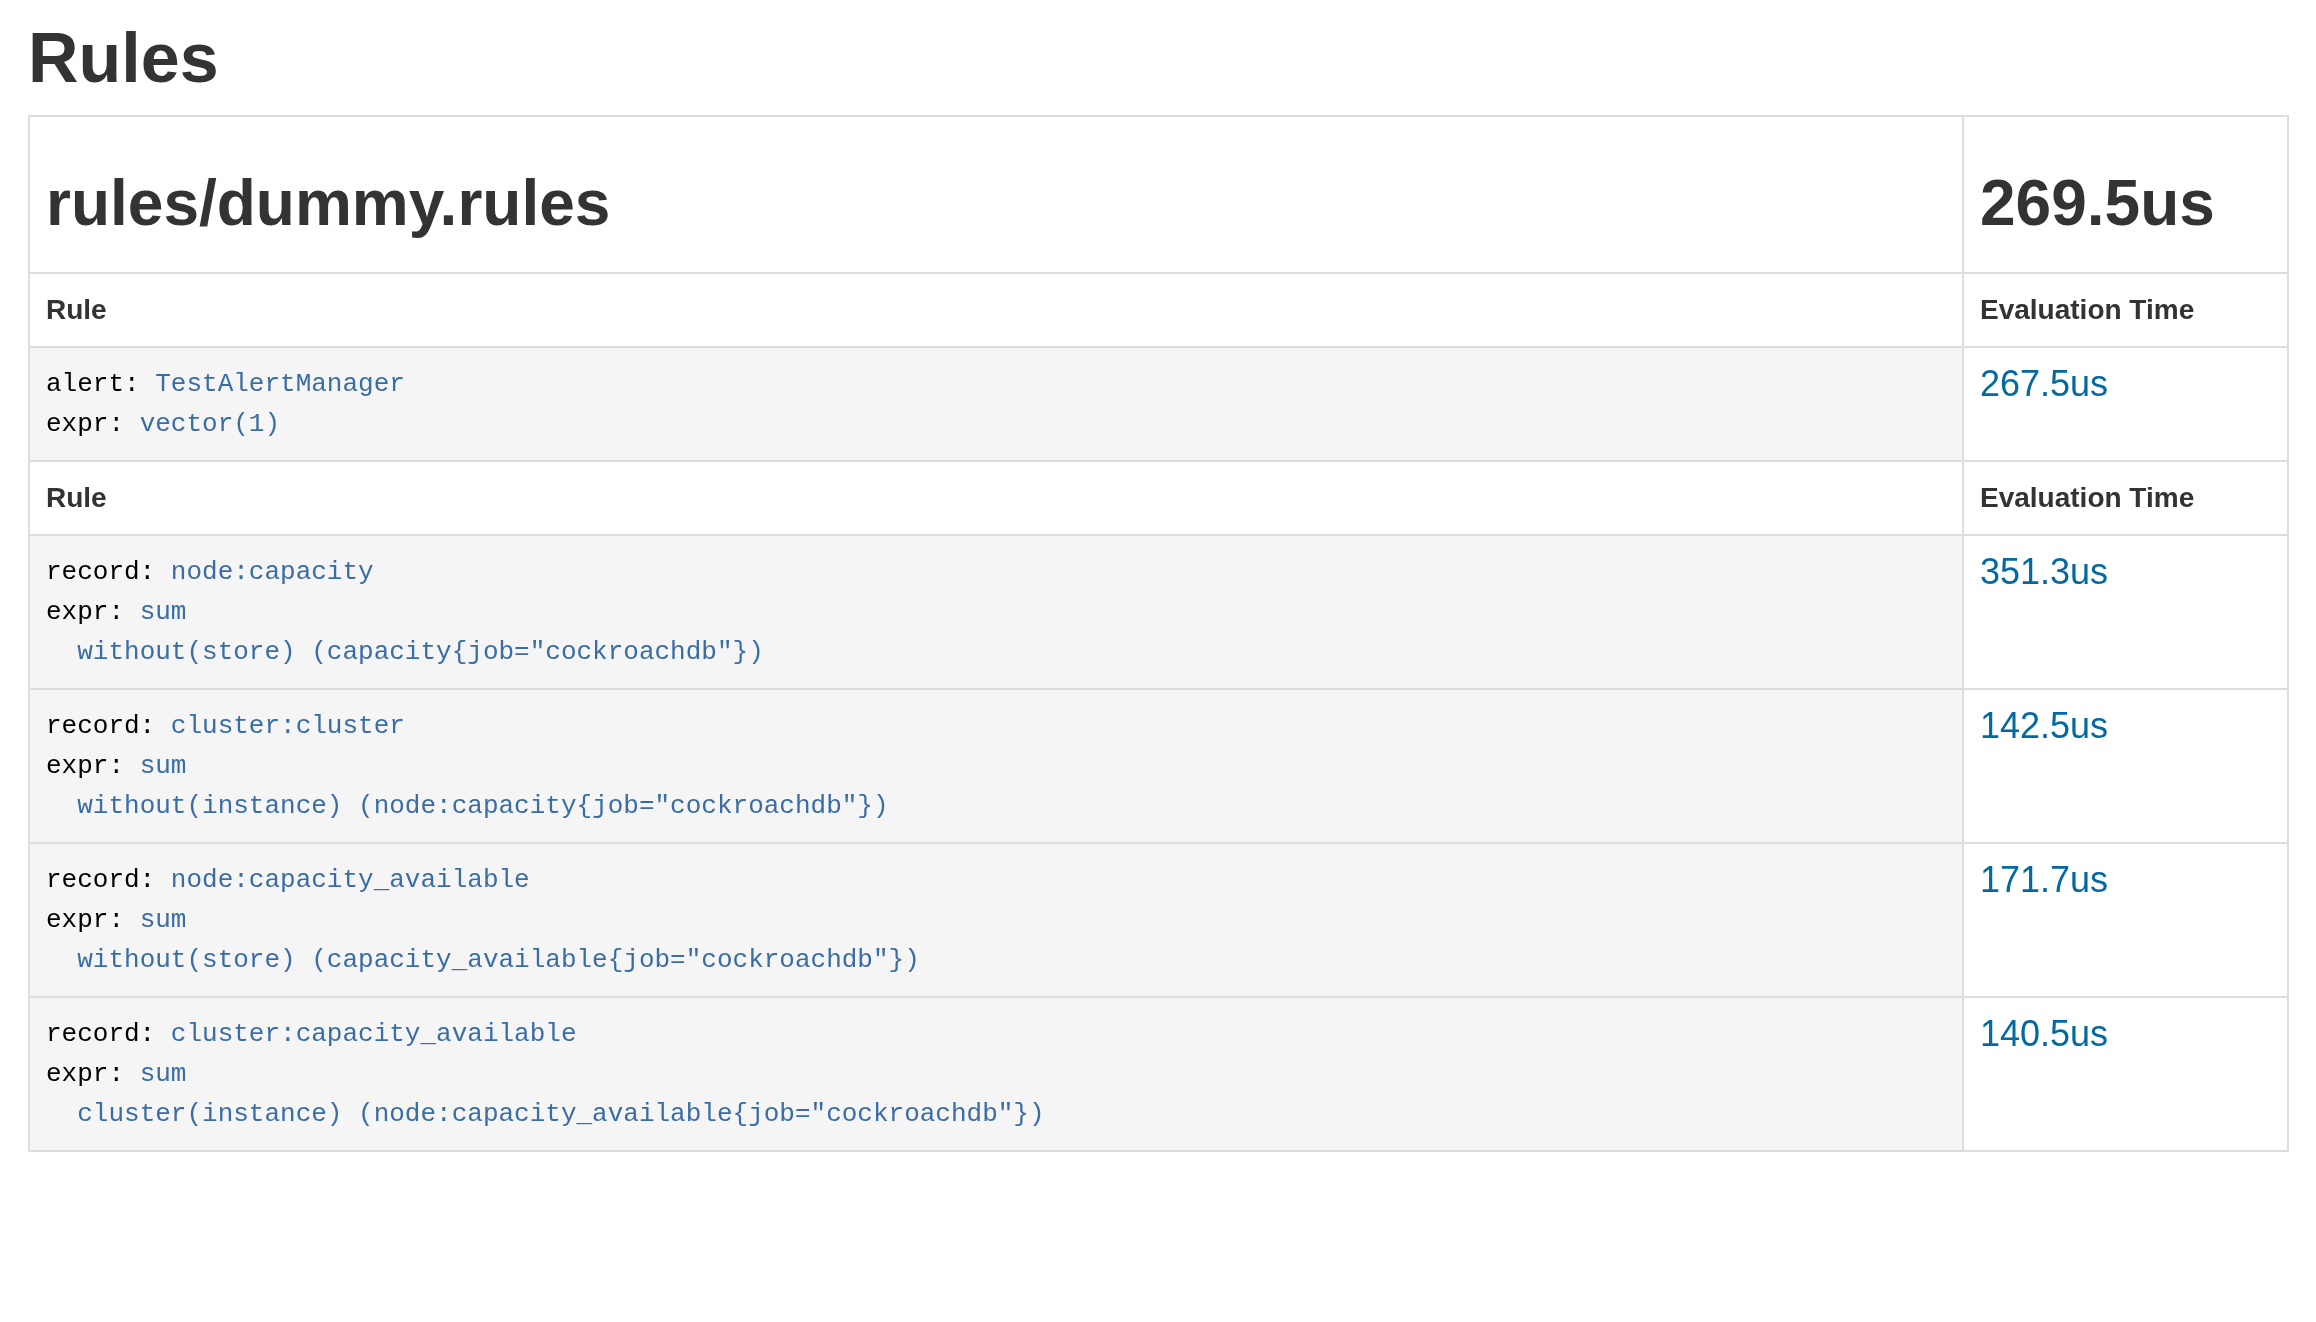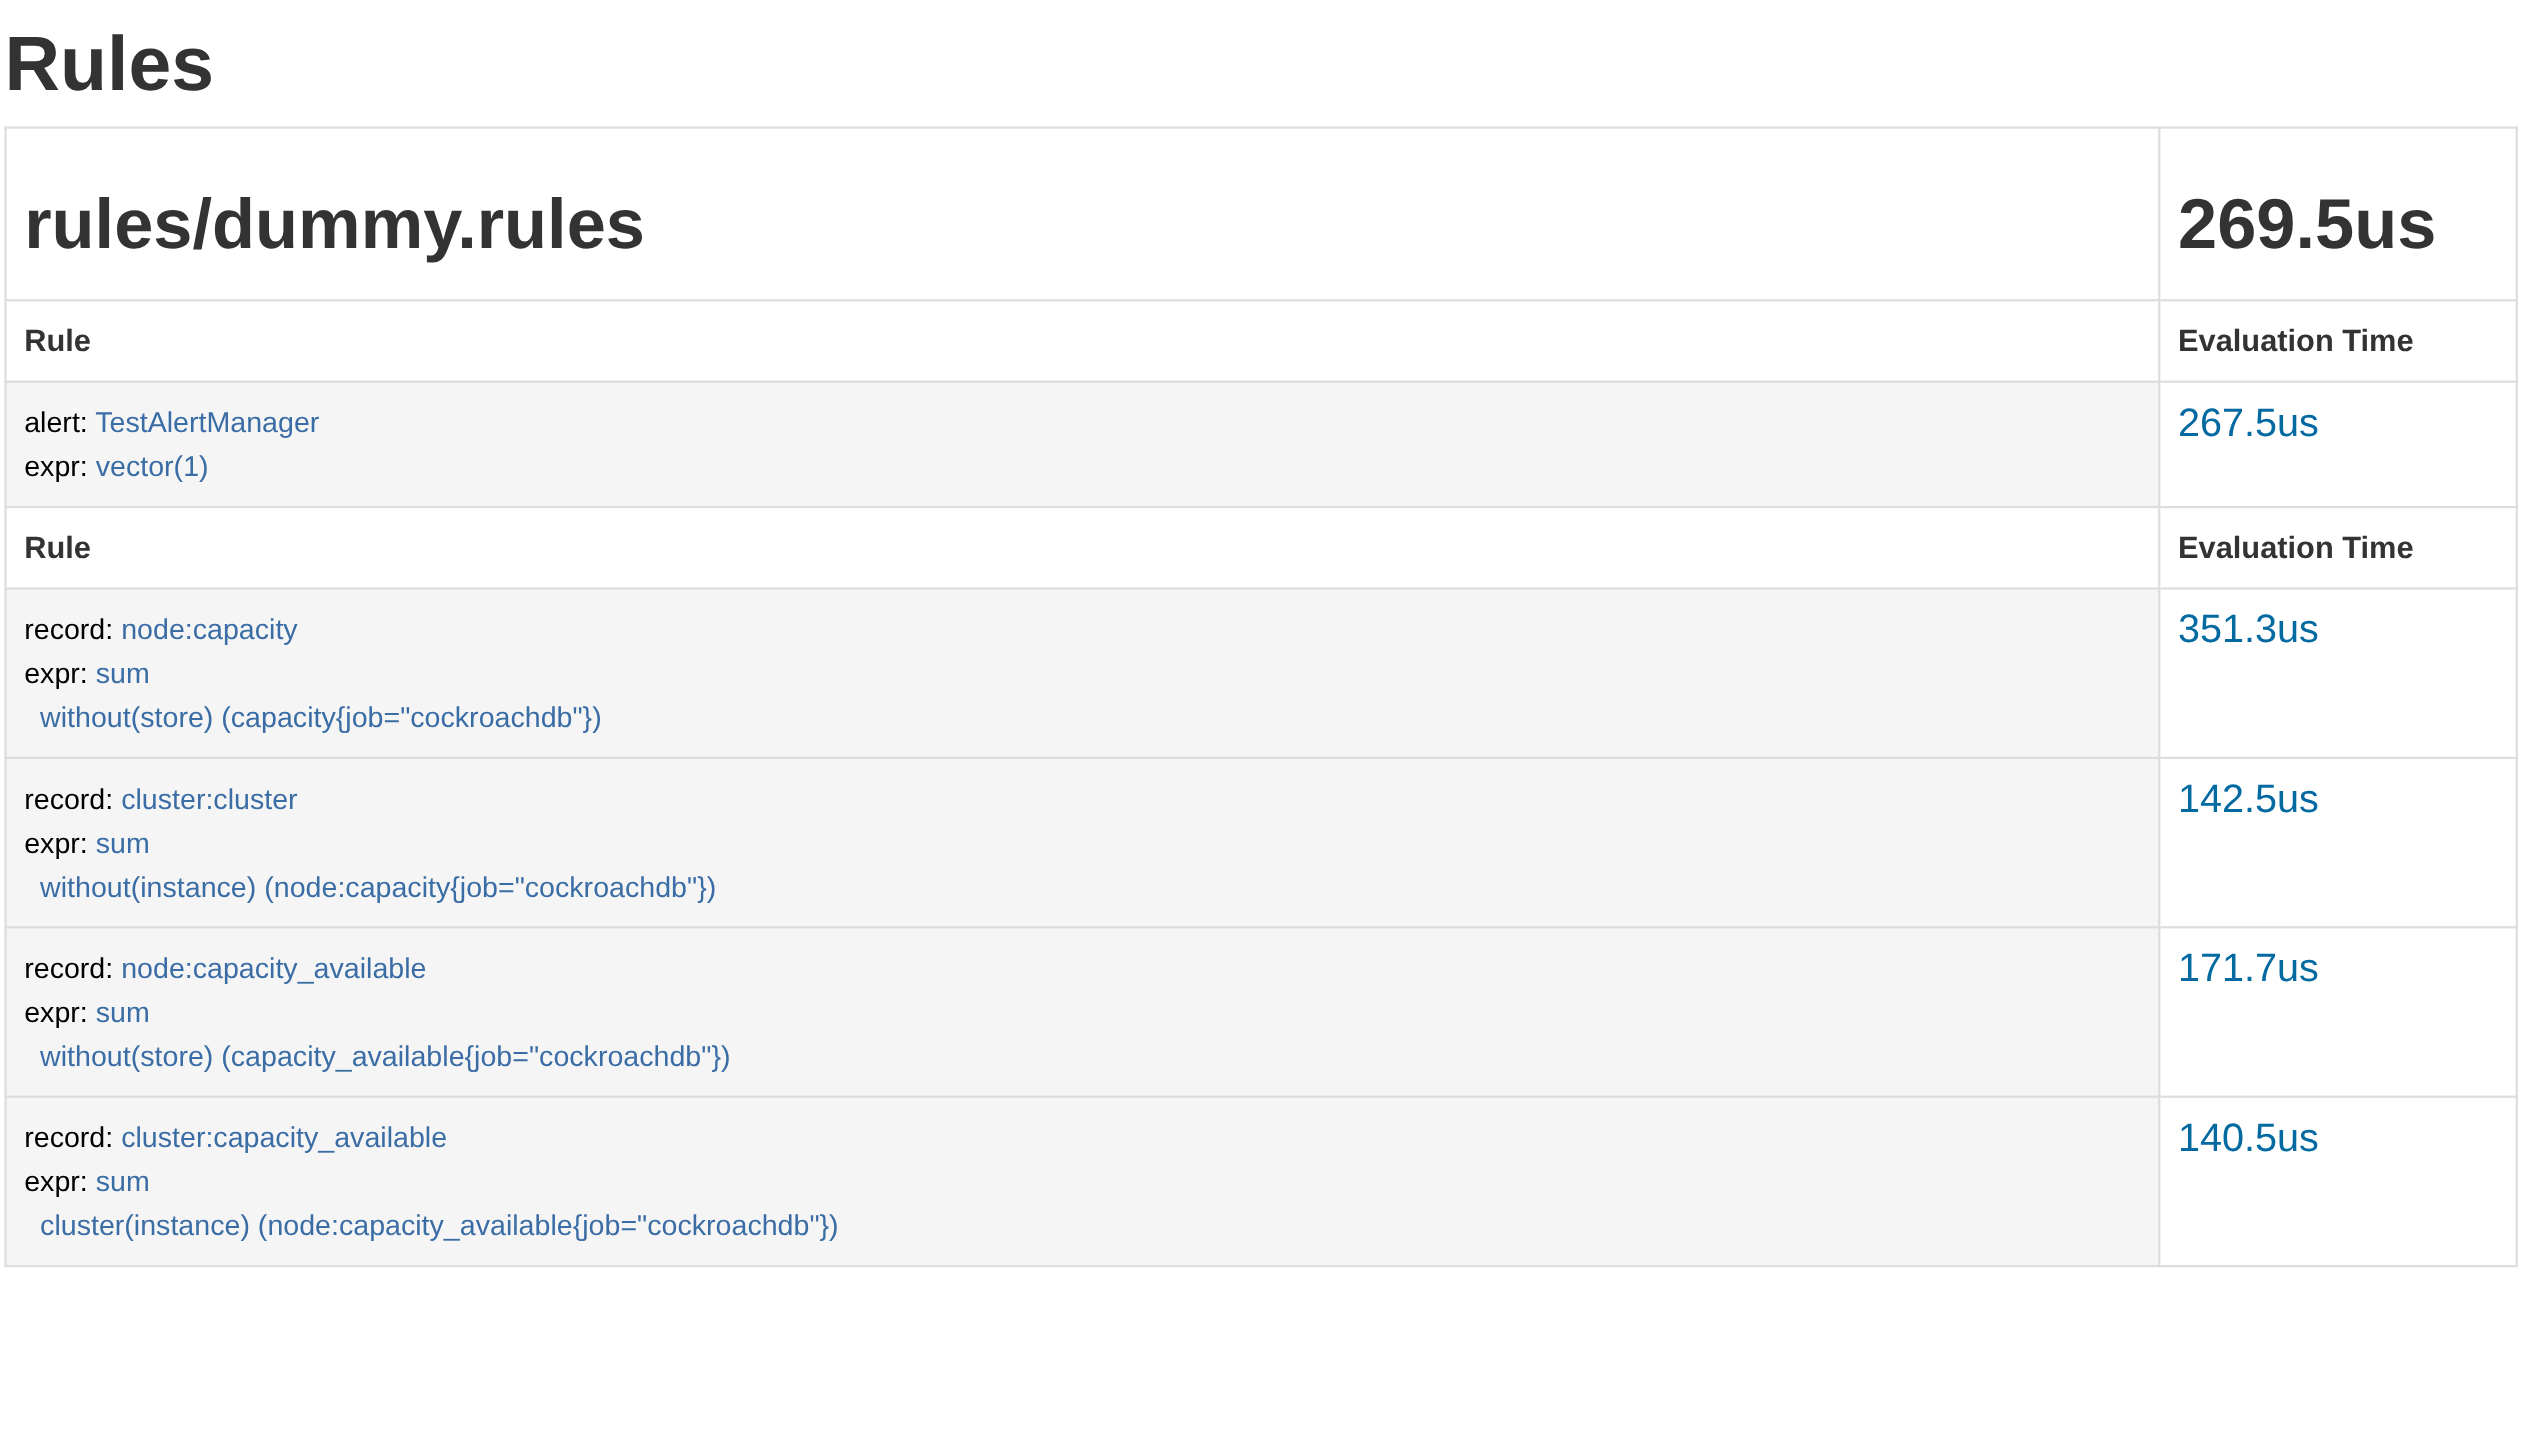--- a/index.html
+++ b/index.html
@@ -8,21 +8,21 @@
     background: #ffffff;
   }
   body {
     width: 2316px;
     height: 1322px;
     overflow: hidden;
     font-family: "Liberation Sans", "DejaVu Sans", sans-serif;
     color: #333333;
   }
   .container {
-    padding: 0 27px 0 4px;
+    padding: 0 27px 0 28px;
   }
   h1.page-title {
     font-size: 70px;
     font-weight: 600;
     line-height: 1.1;
     margin: 20px 0 18px 0;
     color: #333333;
   }
   table.rules-table {
     width: 100%;
@@ -44,21 +44,21 @@
     white-space: nowrap;
   }
   td.head-cell {
     font-weight: bold;
     font-size: 28px;
     line-height: 40px;
     color: #333333;
   }
   td.rule-cell {
     background: #f5f5f5;
-    font-family: Liberation Sans, sans-serif;
+    font-family: Liberation Mono, monospace;
     font-size: 26px;
     line-height: 40px;
     padding: 19px 16px;
     color: #000000;
   }
   .code-line { white-space: pre; }
   a.rule-link {
     color: #3a6da5;
     text-decoration: none;
     cursor: pointer;

